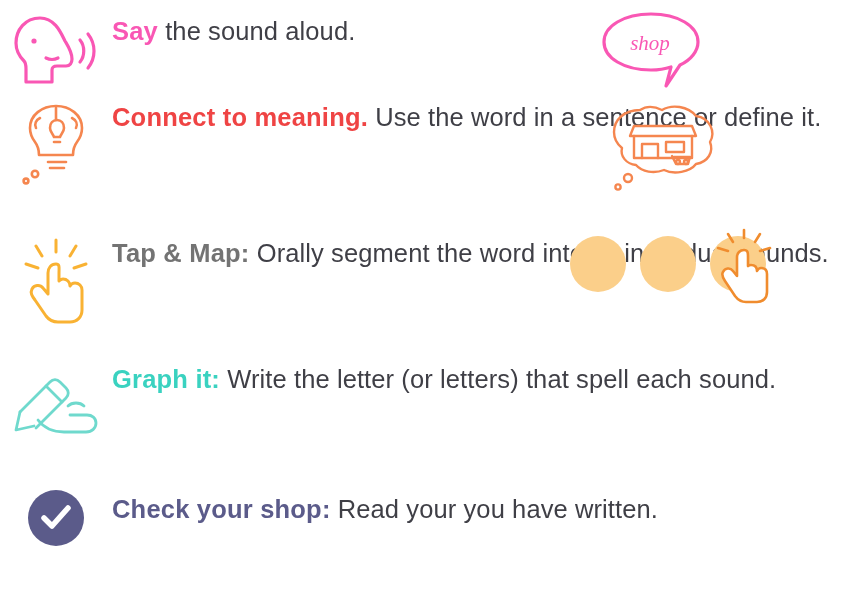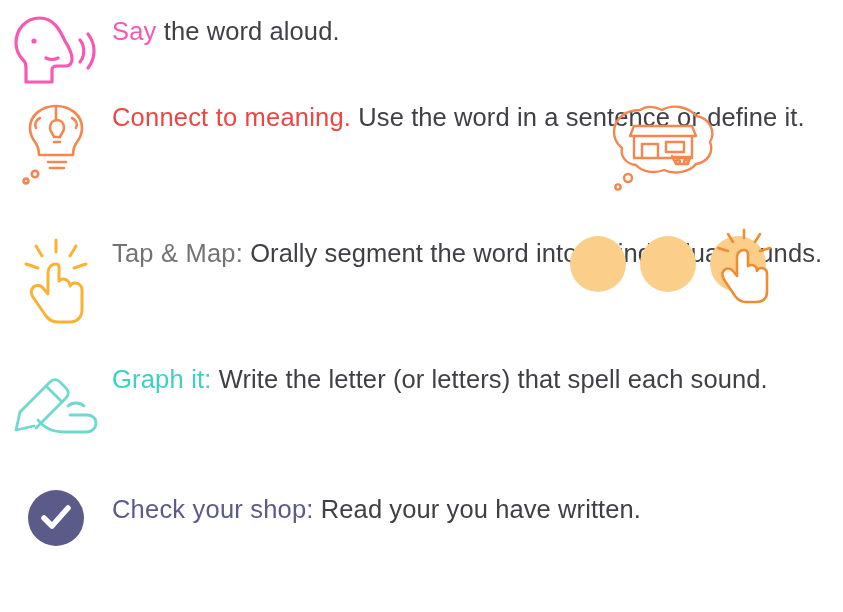--- a/index.html
+++ b/index.html
@@ -39,21 +39,21 @@
     padding-right: 8px;
   }
   .step-text {
     font-size: 25.5px;
     line-height: 1.72;
     color: #3f3f46;
     font-family: "Liberation Sans", sans-serif;
     letter-spacing: 0.1px;
   }
   .lead {
-    font-weight: normal;
+    font-weight: bold;
     letter-spacing: 0.2px;
   }
   .visual-cell {
     position: absolute;
   }
   
   #row-say      { top: 10px; }
   #row-connect  { top: 96px; }
   #row-tap      { top: 232px; }
   #row-graph    { top: 358px; }
@@ -125,25 +125,31 @@
       <svg width="92" height="78" viewBox="0 0 92 78" fill="none" stroke="#f957b4" stroke-width="3.2" stroke-linecap="round" stroke-linejoin="round">
         <path d="M30 6 C15 6 6 18 6 31 C6 41 11 46 14 49 C16 51 16 54 16 57 L16 70 L42 70 L42 58 C42 55 44 54 47 54 L56 54 C60 54 62 51 62 47 C62 40 58 34 55 29 C51 21 45 6 30 6 Z"></path>
         <circle cx="24" cy="29" r="2.6" fill="#f957b4" stroke="none"></circle>
         <path d="M36 46 C40 48 44 48 48 46"></path>
         <path d="M70 28 C75 34 75 44 70 50"></path>
         <path d="M78 22 C86 32 86 46 78 56"></path>
       </svg>
     </div>
     <div class="text-cell">
       <div class="step-text">
-        <span class="lead" style="color:#f957b4">Say</span><span> the word aloud.</span>
-      </div>
-    </div>
-  </div>
-
+        <span class="lead" style="color:#f957b4">Say</span><span> the sound aloud.</span>
+      </div>
+    </div>
+  </div>
+
+  <div class="visual-cell" id="visual-say">
+    <svg width="110" height="86" viewBox="0 0 110 86">
+      <path d="M55 6 C28 6 8 18 8 34 C8 50 28 62 55 62 C62 62 69 61 75 59 L70 78 L84 57 C95 52 102 43 102 34 C102 18 82 6 55 6 Z" fill="none" stroke="#f957b4" stroke-width="3.2" stroke-linejoin="round"></path>
+      <text x="54" y="42" text-anchor="middle" font-family="Liberation Serif, serif" font-style="italic" font-size="21" fill="#f957b4">shop</text>
+    </svg>
+  </div>
 
   <div class="step-row" id="row-connect">
     <div class="icon-cell">
       <svg width="92" height="90" viewBox="0 0 92 90" fill="none" stroke="#f5864f" stroke-width="2.6" stroke-linecap="round" stroke-linejoin="round">
         <path d="M46 8 C32 8 20 17 20 30 C20 36 22 40 25 44 C28 48 29 52 29 57 L63 57 C63 52 64 48 67 44 C70 40 72 36 72 30 C72 17 60 8 46 8 Z"></path>
         <path d="M30 20 C26 22 24 26 26 30"></path>
         <path d="M62 20 C66 22 68 26 66 30"></path>
         <path d="M46 10 L46 22"></path>
         <path d="M38 64 L56 64"></path>
         <path d="M40 70 L54 70"></path>

